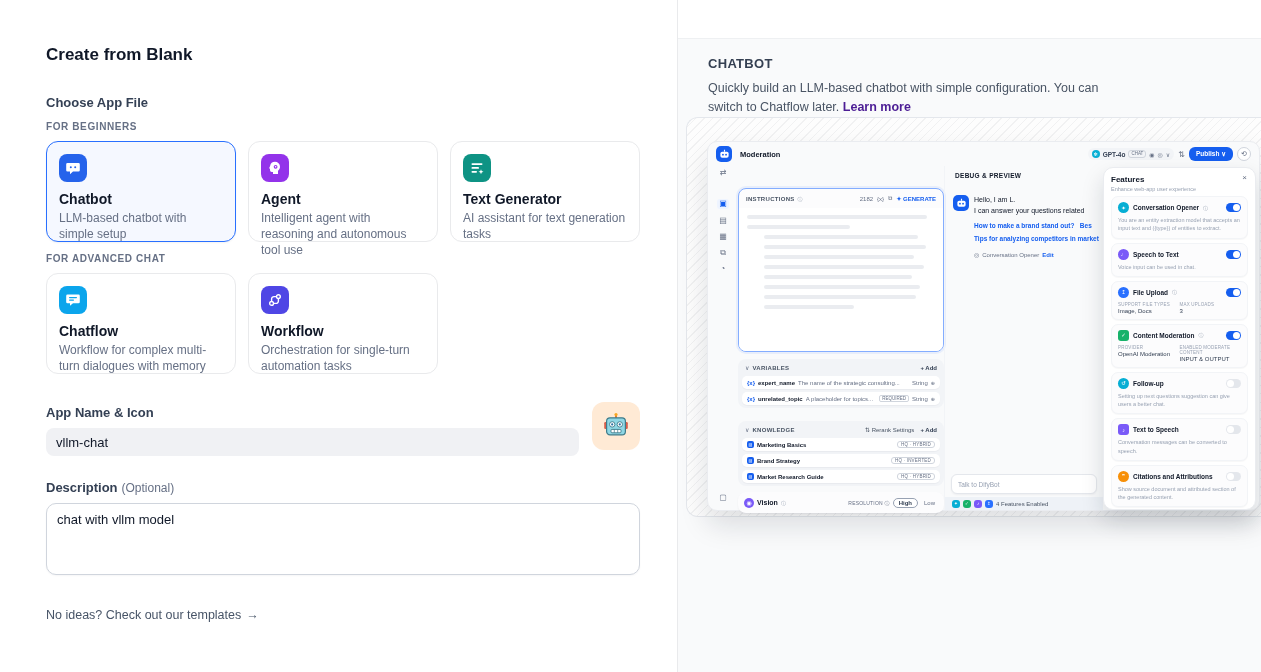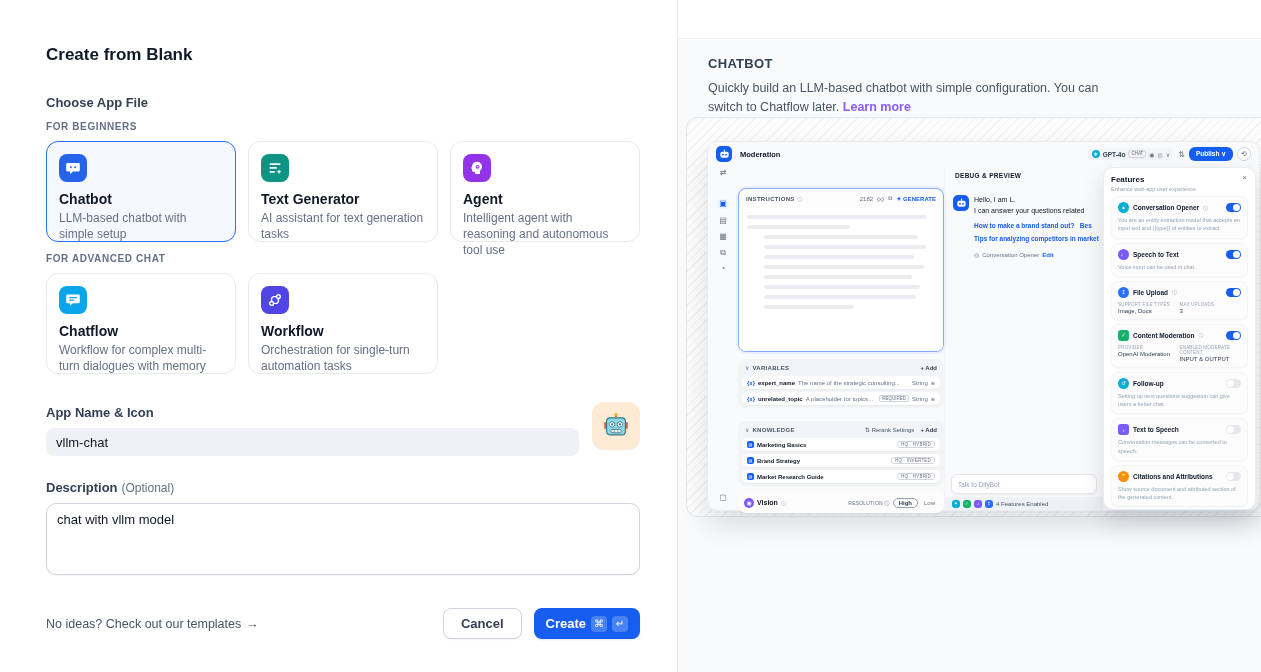--- a/index.html
+++ b/index.html
@@ -33,21 +33,21 @@
   .btn-cancel { background:#fff; border:1px solid #d0d5dd; border-radius:8px; padding:7px 17px; font-size:13px; font-weight:600; color:#344054; cursor:pointer; font-family:"Liberation Sans",sans-serif; box-shadow:0 1px 2px rgba(16,24,40,.05); }
   .btn-create { background:#155eef; border:none; border-radius:8px; padding:7px 12px; font-size:13px; font-weight:700; color:#fff; cursor:pointer; display:flex; align-items:center; gap:5px; font-family:"Liberation Sans",sans-serif; box-shadow:0 1px 2px rgba(16,24,40,.1); }
   .kbd { width:16px; height:16px; background:rgba(255,255,255,.22); border-radius:4px; font-size:10px; display:flex; align-items:center; justify-content:center; font-weight:400; }
 
   
   .right-panel { position:absolute; left:677px; top:0; width:584px; height:672px; background:#fff; border-left:1px solid #e9eaec; }
   .right-gray { position:absolute; left:0; top:38px; right:0; bottom:0; background:#f9fafb; border-top:1px solid #eef0f2; }
   .right-head { padding:17px 40px 0 30px; }
   .right-heading { font-size:13px; font-weight:700; color:#354052; letter-spacing:.3px; }
   .right-desc { margin-top:8px; font-size:12.5px; color:#495464; line-height:1.5; width:412px; }
-  .learn-more { color:#8b5cf6; font-weight:600; cursor:pointer; }
+  .learn-more { color:#4c1d95; font-weight:600; cursor:pointer; }
 
   
   .preview-wrap { position:absolute; left:8px; top:117px; width:576px; height:400px; border:1px solid #e4e7ec; border-right:none; border-radius:12px 0 0 12px; background-color:#fdfdfd; background-image:repeating-linear-gradient(135deg, rgba(16,24,40,.05) 0 1px, transparent 1px 6px); }
   .preview-card { position:absolute; left:20px; top:23px; width:553px; height:370px; background:#f9fafb; border:1px solid #eaecf0; border-radius:10px; box-shadow:0 14px 28px rgba(16,24,40,.13); font-family:"Liberation Sans",sans-serif; }
 
   
   .pv-header { position:absolute; left:0; top:0; right:0; height:24px; display:flex; align-items:center; padding:0 8px; }
   .pv-logo { width:16px; height:16px; background:#155eef; border-radius:5px; display:flex; align-items:center; justify-content:center; flex:0 0 auto; }
   .pv-title { font-size:7.5px; font-weight:700; color:#101828; margin-left:8px; }
   .pv-hright { margin-left:auto; display:flex; align-items:center; gap:4px; }
@@ -149,41 +149,41 @@
         <svg width="16" height="16" viewBox="0 0 16 16">
             <path d="M2.5 3h11a1.3 1.3 0 0 1 1.3 1.3v6a1.3 1.3 0 0 1-1.3 1.3H8l-3 2.6v-2.6H2.5a1.3 1.3 0 0 1-1.3-1.3v-6A1.3 1.3 0 0 1 2.5 3z" fill="#fff"></path>
             <circle cx="5.8" cy="7.3" r="1" fill="#2563eb"></circle>
             <circle cx="10.2" cy="7.3" r="1" fill="#2563eb"></circle>
           </svg>
       </div>
       <div class="type-name">Chatbot</div>
       <div class="type-desc">LLM-based chatbot with simple setup</div>
     </div>
     <div class="type-card">
+      <div class="type-icon" style="background:#9333ea">
+        <svg width="16" height="16" viewBox="0 0 16 16">
+            <path d="M8 1.8a5 5 0 0 1 5 5c0 1.6-.8 3-2 3.9V14H6v-2H4.8A1.8 1.8 0 0 1 3 10.2V8.5H2l1.1-2.6A5 5 0 0 1 8 1.8z" fill="#fff"></path>
+            <circle cx="8.6" cy="6.8" r="1.9" fill="#9333ea"></circle>
+            <circle cx="8.6" cy="6.8" r="0.8" fill="#fff"></circle>
+          </svg>
+      </div>
+      <div class="type-name">Agent</div>
+      <div class="type-desc">Intelligent agent with reasoning and autonomous tool use</div>
+    </div>
+    <div class="type-card">
       <div class="type-icon" style="background:#0e9384">
         <svg width="16" height="16" viewBox="0 0 16 16">
             <rect x="2.5" y="3.2" width="11" height="1.7" rx="0.85" fill="#fff"></rect>
             <rect x="2.5" y="7.1" width="7.5" height="1.7" rx="0.85" fill="#fff"></rect>
             <rect x="2.5" y="11" width="5.5" height="1.7" rx="0.85" fill="#fff"></rect>
             <path d="M12 9.2l.7 1.8 1.8.7-1.8.7-.7 1.8-.7-1.8-1.8-.7 1.8-.7z" fill="#fff"></path>
           </svg>
       </div>
       <div class="type-name">Text Generator</div>
       <div class="type-desc">AI assistant for text generation tasks</div>
-    </div>
-    <div class="type-card">
-      <div class="type-icon" style="background:#9333ea">
-        <svg width="16" height="16" viewBox="0 0 16 16">
-            <path d="M8 1.8a5 5 0 0 1 5 5c0 1.6-.8 3-2 3.9V14H6v-2H4.8A1.8 1.8 0 0 1 3 10.2V8.5H2l1.1-2.6A5 5 0 0 1 8 1.8z" fill="#fff"></path>
-            <circle cx="8.6" cy="6.8" r="1.9" fill="#9333ea"></circle>
-            <circle cx="8.6" cy="6.8" r="0.8" fill="#fff"></circle>
-          </svg>
-      </div>
-      <div class="type-name">Agent</div>
-      <div class="type-desc">Intelligent agent with reasoning and autonomous tool use</div>
     </div>
   </div>
 
   <div class="group-label">FOR ADVANCED CHAT</div>
   <div class="type-grid">
     <div class="type-card">
       <div class="type-icon" style="background:#0ba5ec">
         <svg width="16" height="16" viewBox="0 0 16 16">
             <path d="M2.5 2.6h11a1.3 1.3 0 0 1 1.3 1.3v6a1.3 1.3 0 0 1-1.3 1.3H8l-3 2.6v-2.6H2.5a1.3 1.3 0 0 1-1.3-1.3v-6a1.3 1.3 0 0 1 1.3-1.3z" fill="#fff"></path>
             <rect x="4" y="5" width="8" height="1.2" rx="0.6" fill="#0ba5ec"></rect>
@@ -234,28 +234,20 @@
       <span class="optional">(Optional)</span>
     </div>
     <textarea class="desc-textarea" style="">chat with vllm model</textarea>
   </div>
 
   <div class="modal-footer">
     <div class="templates-link">
       <span>No ideas? Check out our templates</span>
       <span>→</span>
     </div>
-    <div class="footer-buttons">
-      <button class="btn-cancel">Cancel</button>
-      <button class="btn-create">
-        <span>Create</span>
-        <span class="kbd">⌘</span>
-        <span class="kbd">↵</span>
-      </button>
-    </div>
   </div>
 </div>
 
 <div class="right-panel">
   <div class="right-gray">
     <div class="right-head">
       <div class="right-heading">CHATBOT</div>
       <div class="right-desc">
         <span>Quickly build an LLM-based chatbot with simple configuration. You can switch to Chatflow later.</span>
         <span class="learn-more">Learn more</span>

